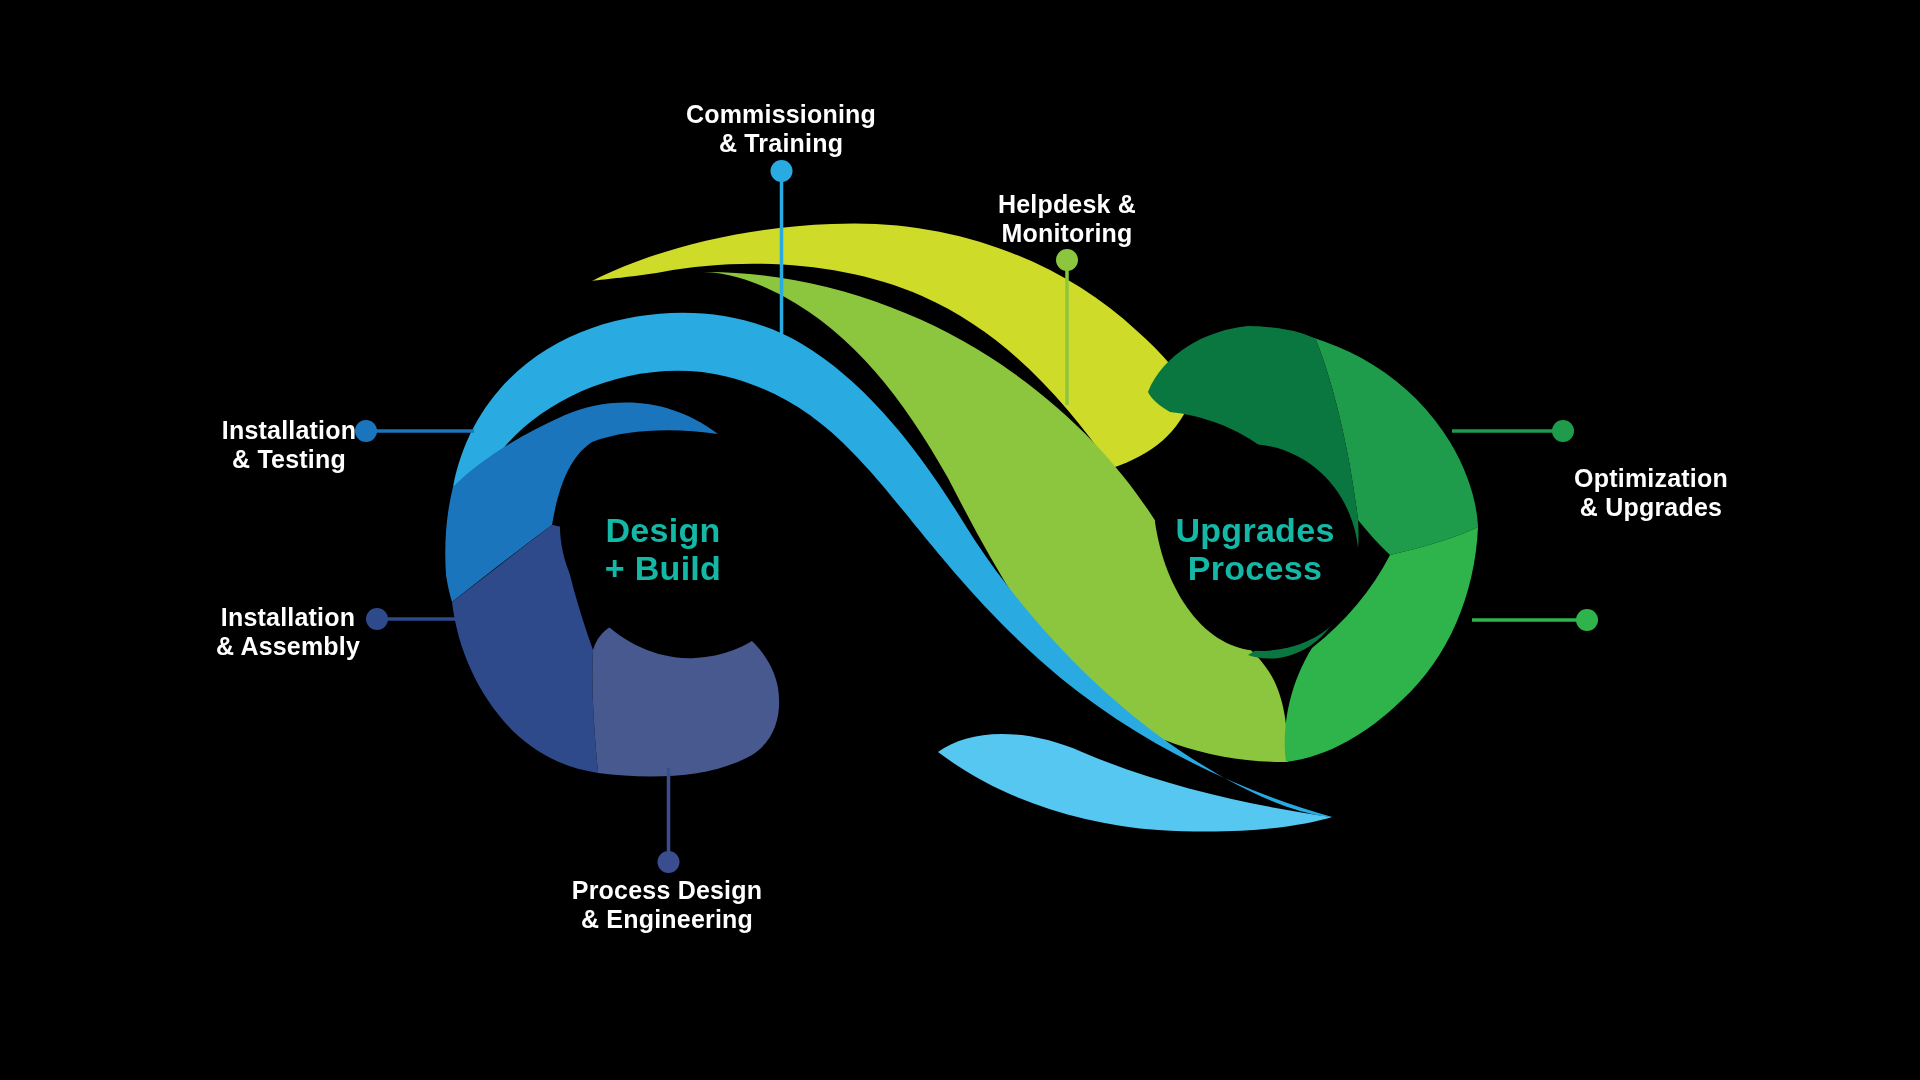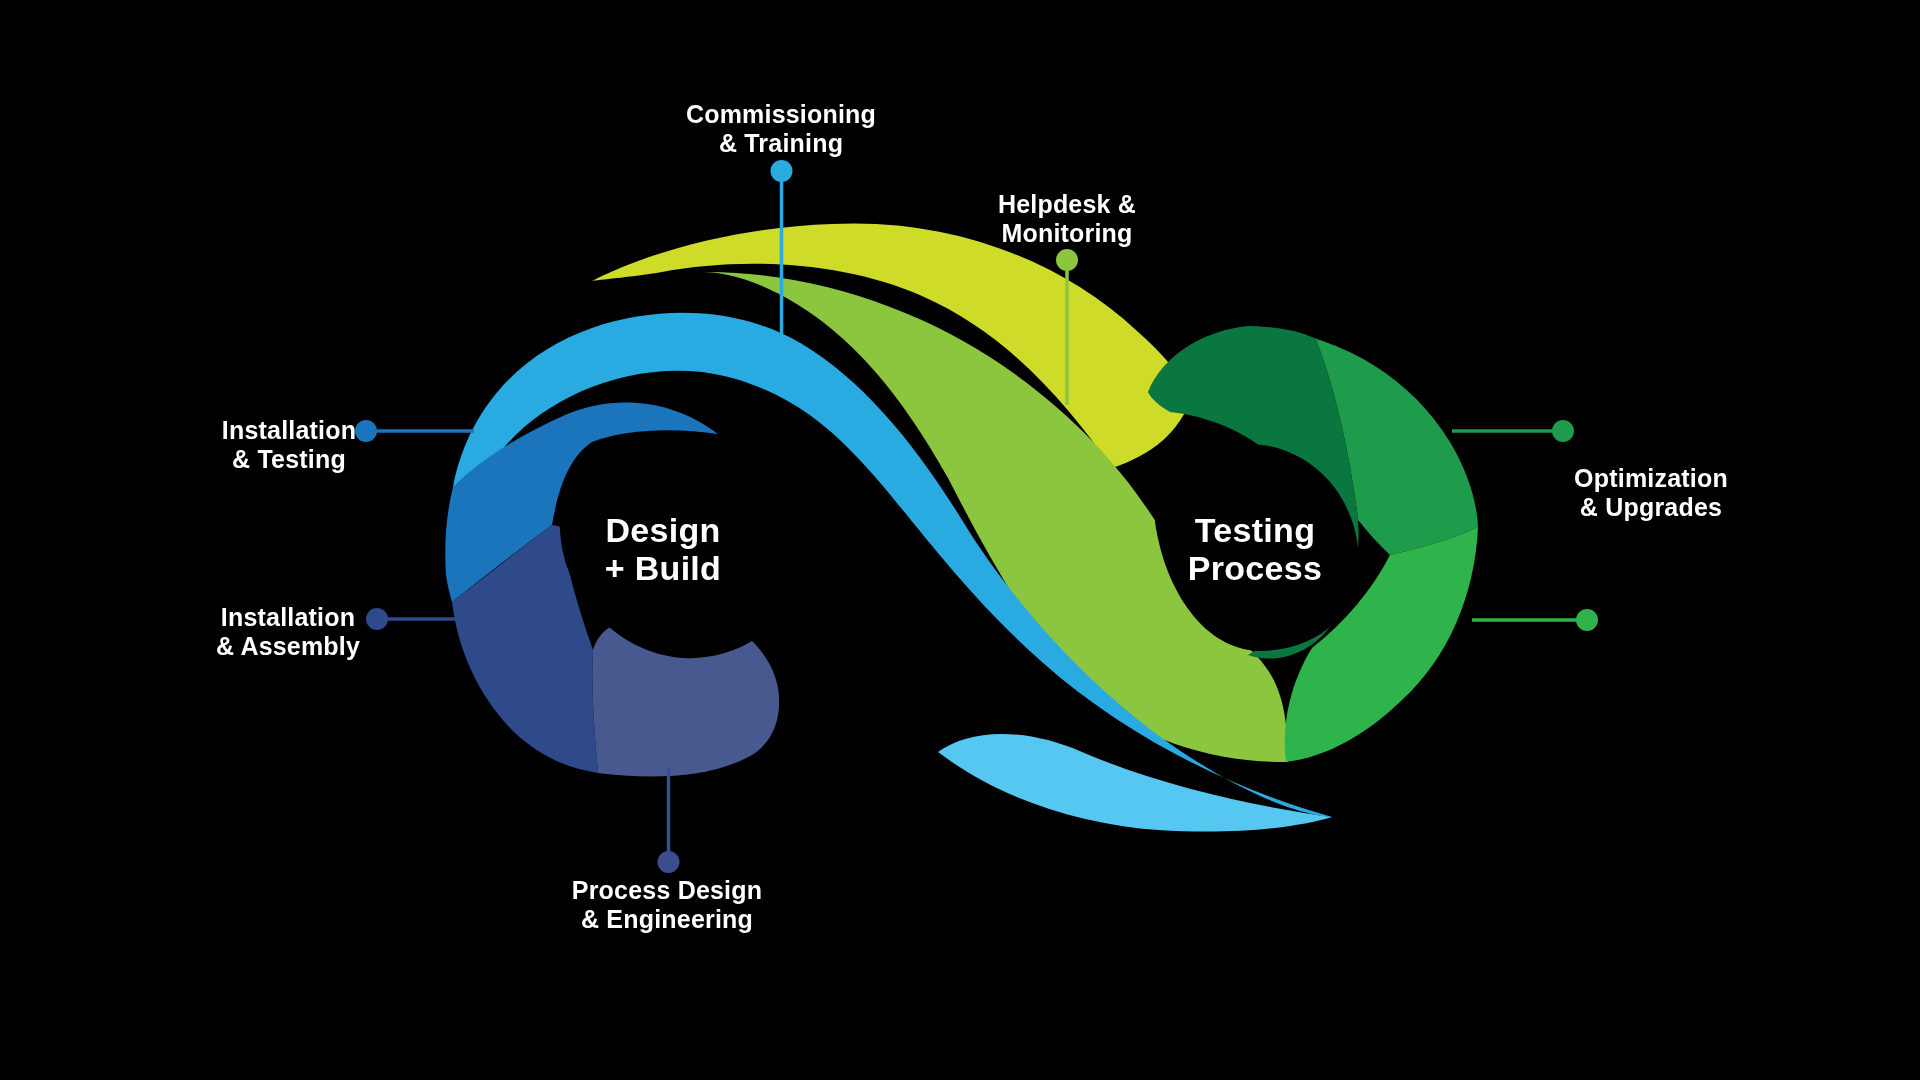--- a/index.html
+++ b/index.html
@@ -28,21 +28,21 @@
     font-size: 25px;
     font-weight: bold;
     line-height: 29px;
     letter-spacing: 0.2px;
     white-space: nowrap;
   }
   .loop-label {
     position: absolute;
     transform: translate(-50%, -50%);
     text-align: center;
-    color: #ffffff;
+    color: #14b8a6;
     font-size: 34px;
     font-weight: bold;
     line-height: 38px;
     letter-spacing: 0.3px;
     white-space: nowrap;
   }
 </style>
 </head>
 <body>
 
@@ -216,17 +216,17 @@
     <div>&amp; Upgrades</div>
   </div>
 
 
   <div class="loop-label" style="left:663px; top:549px;">
     <div>Design</div>
     <div>+ Build</div>
   </div>
 
   <div class="loop-label" style="left:1255px; top:549px;">
-    <div>Testing</div>
+    <div>Upgrades</div>
     <div>Process</div>
   </div>
 
 </div>
 
 </body></html>

